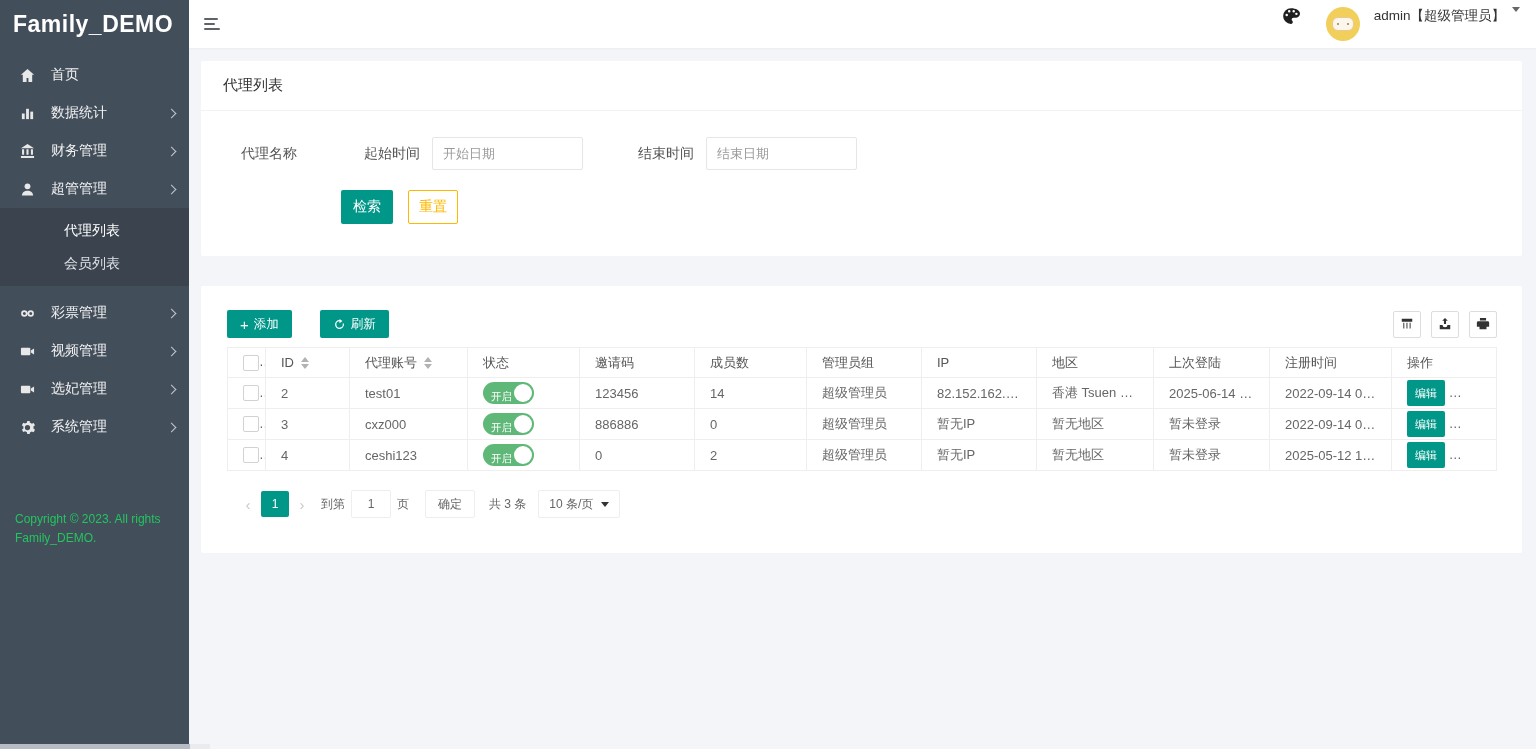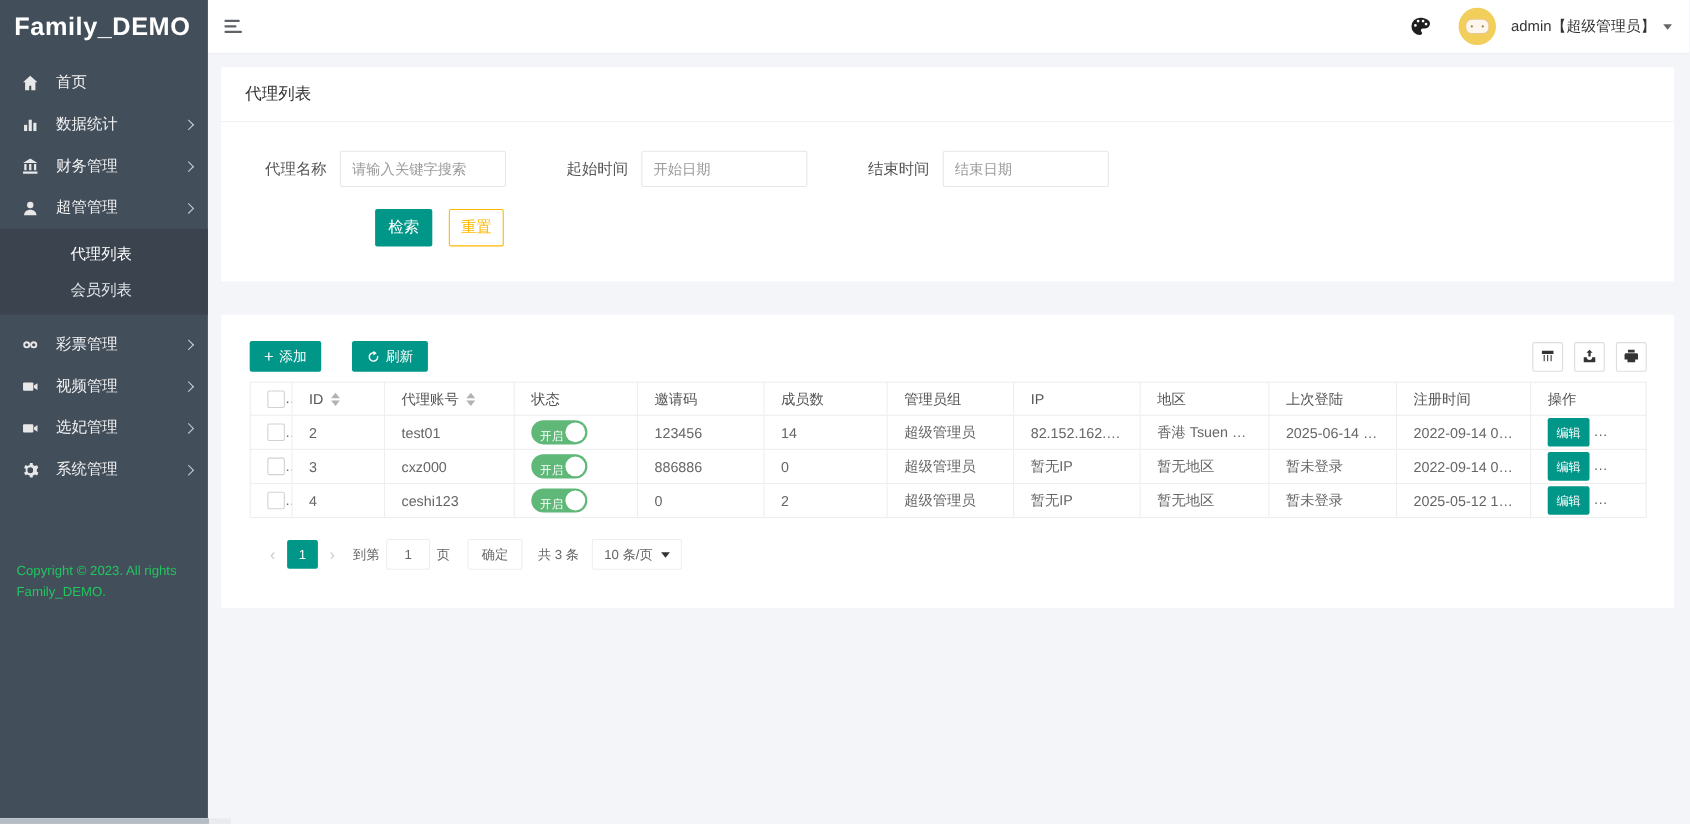--- a/index.html
+++ b/index.html
@@ -46,21 +46,21 @@
   
   .header {
     position:absolute; left:189px; top:0; right:0; height:48px; background:#fff;
     display:flex; align-items:center; box-shadow:0 1px 2px rgba(0,0,0,.04); z-index:4;
   }
   .hamburger { margin-left:15px; width:18px; cursor:pointer; }
   .hamburger i { display:block; height:2px; background:#5f6368; margin:3px 0; border-radius:1px; }
   .hamburger i:nth-child(1){ width:14px; }
   .hamburger i:nth-child(2){ width:11px; }
   .hamburger i:nth-child(3){ width:16px; }
-  .header-right { margin-left:auto; display:flex; align-items:center; padding-right:16px; }
+  .header-right { margin-left:auto; display:flex; padding-right:16px; }
   .palette { width:18px; height:18px; color:#1f1f1f; cursor:pointer; margin-right:26px; }
   .palette svg { width:18px; height:18px; fill:currentColor; }
   .avatar {
     width:34px; height:34px; border-radius:50%; background:#f2cf5b; position:relative;
     margin-right:14px; flex:none; overflow:hidden; cursor:pointer;
   }
   .avatar .face { position:absolute; left:6px; top:10px; width:22px; height:14px; background:#fdf6ec; border-radius:6px; border:1px solid #e8c98f; }
   .avatar .eye { position:absolute; top:5px; width:2px; height:2px; border-radius:50%; background:#9c7c4c; }
   .avatar .eye.l { left:4px; } .avatar .eye.r { right:4px; }
   .user-name { font-size:13.5px; color:#333; cursor:pointer; }
@@ -272,21 +272,20 @@
 </div>
 
 <div class="content">
 
   <div class="card">
     <div class="card-header">代理列表</div>
     <div class="filter-body">
       <div class="filter-row">
         <div class="fgroup">
           <label>代理名称</label>
-          <input type="text" placeholder="请输入关键字搜索" style="">
         </div>
         <div class="fgroup">
           <label>起始时间</label>
           <input type="text" placeholder="开始日期" style="">
         </div>
         <div class="fgroup">
           <label>结束时间</label>
           <input type="text" placeholder="结束日期" style="">
         </div>
       </div>

